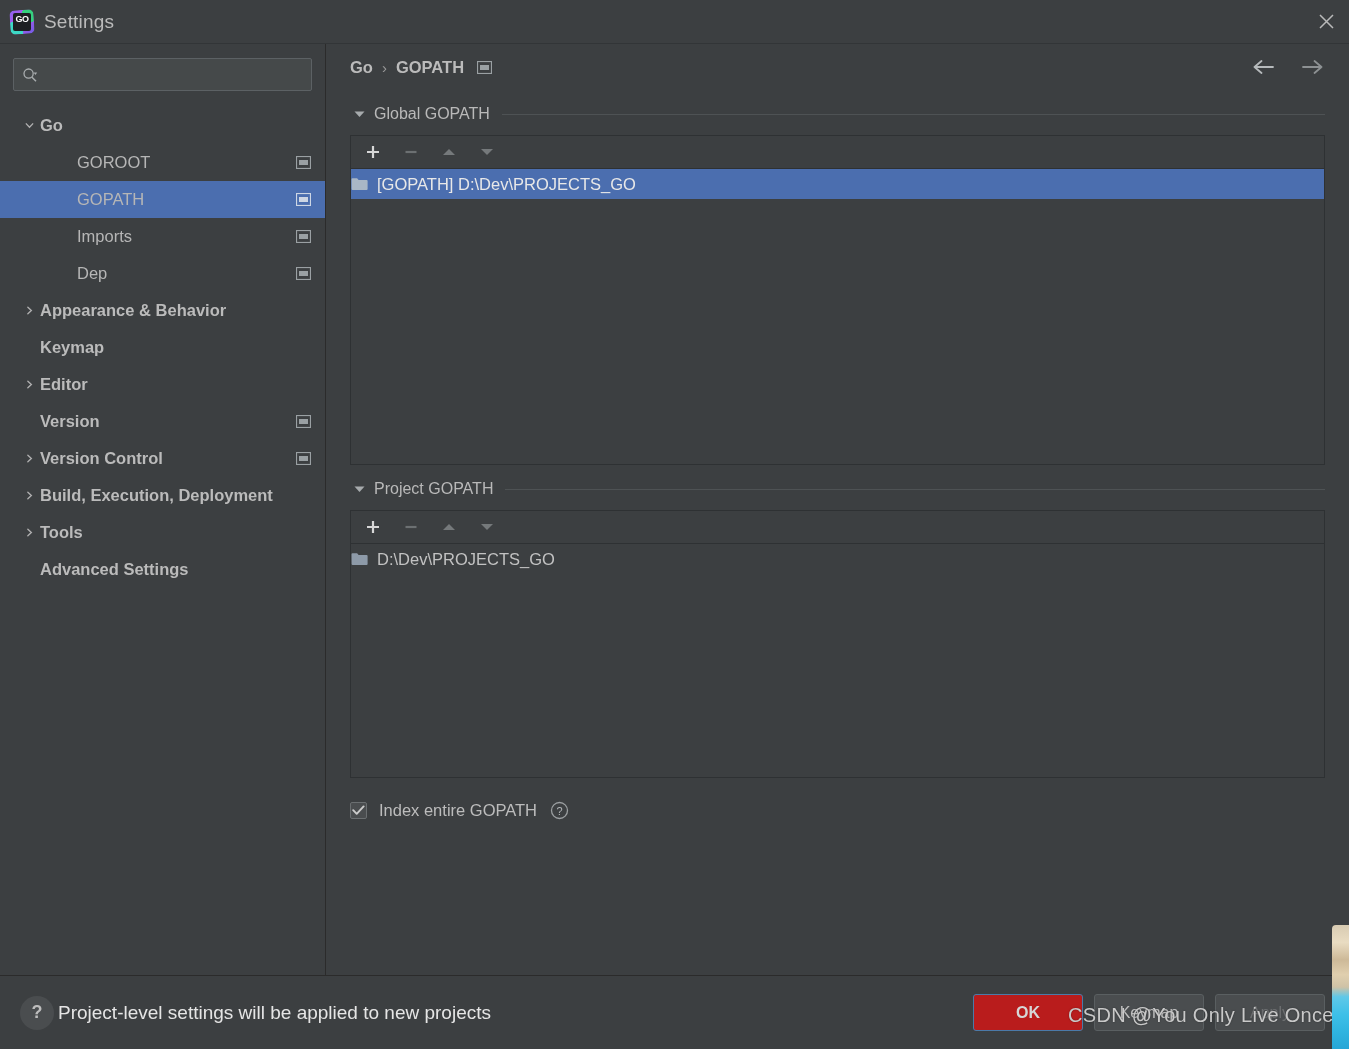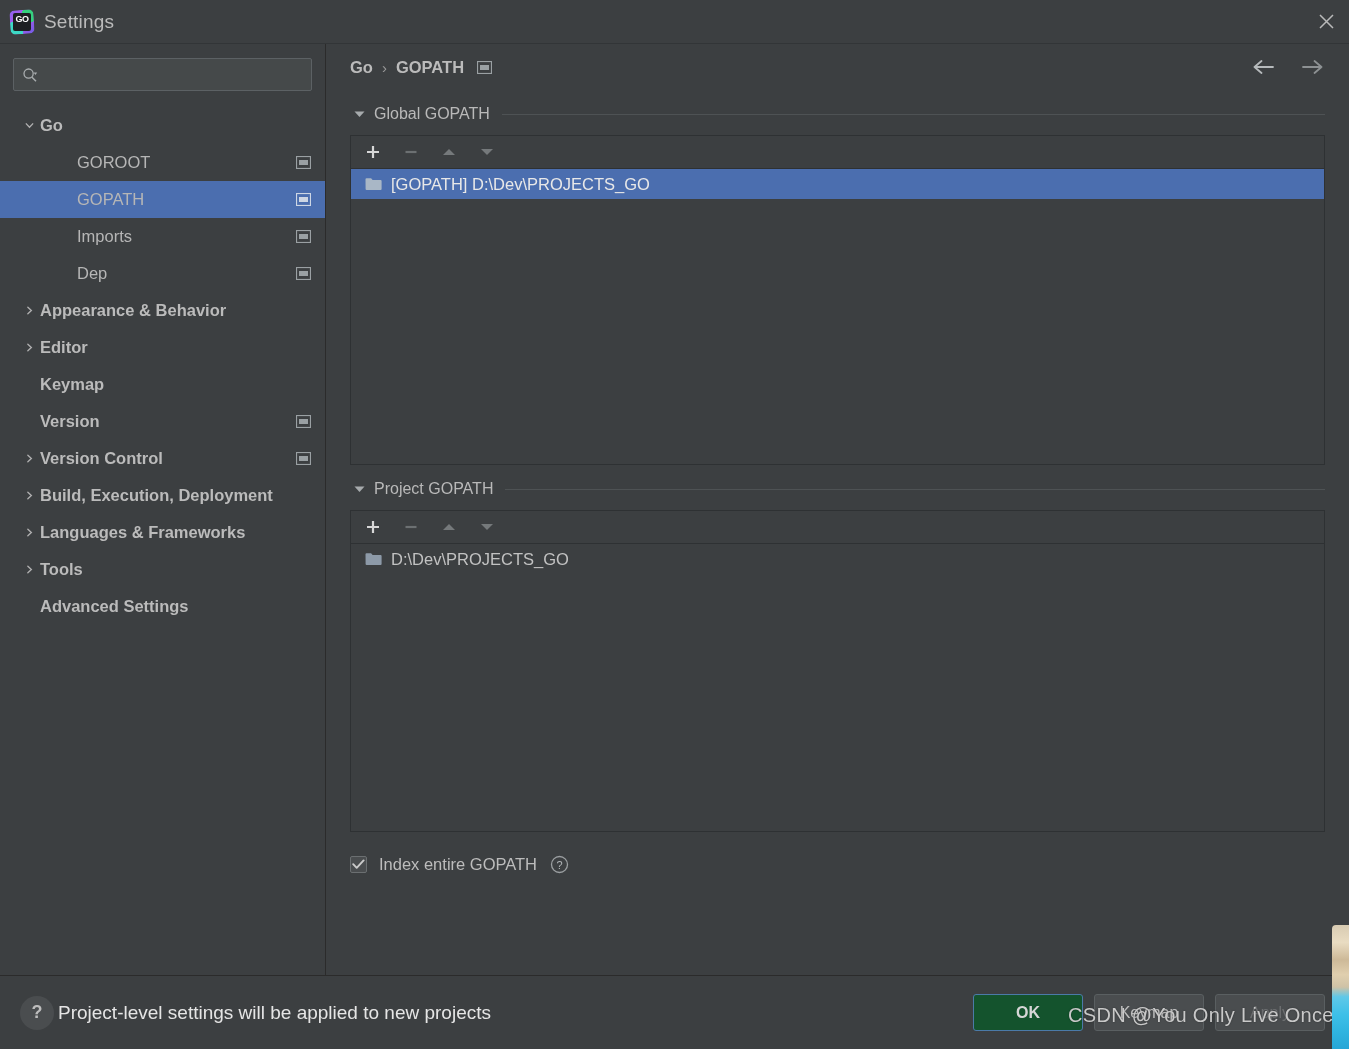--- a/index.html
+++ b/index.html
@@ -157,40 +157,39 @@
   .group-line { flex: 1; height: 1px; background: #4e5254; margin-left: 12px; }
 
   
   .list-panel {
     border: 1px solid #2e3133;
     background: #3c3f41;
     display: flex; flex-direction: column;
     overflow: hidden;
   }
   .list-panel.global { height: 330px; margin-top: 7px; }
-  .list-panel.project { height: 322px; margin-top: 7px; }
+  .list-panel.project { height: 268px; margin-top: 7px; }
   .list-toolbar {
     height: 33px; min-height: 33px;
     background: #3c3f41;
     border-bottom: 1px solid #2e3133;
     display: flex; align-items: center;
     padding-left: 11px;
     gap: 16px;
   }
   .tb-btn {
     width: 22px; height: 22px;
     display: flex; align-items: center; justify-content: center;
     cursor: pointer;
   }
   .tb-btn.disabled { cursor: default; }
   .list-body { flex: 1; overflow: hidden; background: #3c3f41; }
   .list-row {
     height: 30px;
     display: flex; align-items: center;
-    padding-left: 14px;
     cursor: default;
     text-align: center;
   }
   .list-row.selected { background: #4b6eaf; }
   .folder-ico { margin-right: 9px; display: flex; align-items: center; flex: 0 0 auto; }
   .list-text { color: #c2c2c2; font-size: 16.5px; white-space: nowrap; }
   .list-row.selected .list-text { color: #e8e8e8; }
 
   
   .checks { margin-top: 16px; }
@@ -236,21 +235,21 @@
     height: 37px; min-width: 110px;
     border-radius: 3px;
     display: flex; align-items: center; justify-content: center;
     font-size: 16px;
     cursor: pointer;
     border: 1px solid #5a5f61;
     background: #4a4d4f;
     color: #c0c0c0;
   }
   .btn.primary {
-    background: #14532d;
+    background: #b91c1c;
     border: 1px solid #4b7aa8;
     color: #d6d6d6;
     font-weight: bold;
   }
   .btn.disabled { color: #6d6f71; cursor: default; }
 
   
   .watermark {
     position: absolute;
     left: 1068px; top: 1004px;
@@ -367,31 +366,31 @@
         <div class="tree-row top">
           <div class="arrow-cell">
             <svg class="chev" viewBox="0 0 12 12">
                 <path d="M4.2 2.5 L8 6 L4.2 9.5" stroke="#b0b0b0" stroke-width="1.5" fill="none" stroke-linecap="round"></path>
               </svg>
           </div>
           <span class="tree-label">Appearance &amp; Behavior</span>
         </div>
 
         <div class="tree-row top">
+          <div class="arrow-cell"></div>
+          <span class="tree-label">Keymap</span>
+        </div>
+
+        <div class="tree-row top">
           <div class="arrow-cell">
             <svg class="chev" viewBox="0 0 12 12">
                 <path d="M4.2 2.5 L8 6 L4.2 9.5" stroke="#b0b0b0" stroke-width="1.5" fill="none" stroke-linecap="round"></path>
               </svg>
           </div>
           <span class="tree-label">Editor</span>
-        </div>
-
-        <div class="tree-row top">
-          <div class="arrow-cell"></div>
-          <span class="tree-label">Keymap</span>
         </div>
 
         <div class="tree-row top">
           <div class="arrow-cell"></div>
           <span class="tree-label">Version</span>
           <div class="badge-cell">
             <svg class="badge-icon" viewBox="0 0 15 13">
                 <rect x="0.5" y="0.5" width="14" height="12" fill="none" stroke="#9aa0a3" stroke-width="1.2"></rect>
                 <rect x="3" y="4" width="9" height="5" fill="#9aa0a3"></rect>
               </svg>
@@ -415,28 +414,20 @@
 
         <div class="tree-row top">
           <div class="arrow-cell">
             <svg class="chev" viewBox="0 0 12 12">
                 <path d="M4.2 2.5 L8 6 L4.2 9.5" stroke="#b0b0b0" stroke-width="1.5" fill="none" stroke-linecap="round"></path>
               </svg>
           </div>
           <span class="tree-label">Build, Execution, Deployment</span>
         </div>
 
-        <div class="tree-row top">
-          <div class="arrow-cell">
-            <svg class="chev" viewBox="0 0 12 12">
-                <path d="M4.2 2.5 L8 6 L4.2 9.5" stroke="#b0b0b0" stroke-width="1.5" fill="none" stroke-linecap="round"></path>
-              </svg>
-          </div>
-          <span class="tree-label">Languages &amp; Frameworks</span>
-        </div>
 
         <div class="tree-row top">
           <div class="arrow-cell">
             <svg class="chev" viewBox="0 0 12 12">
                 <path d="M4.2 2.5 L8 6 L4.2 9.5" stroke="#b0b0b0" stroke-width="1.5" fill="none" stroke-linecap="round"></path>
               </svg>
           </div>
           <span class="tree-label">Tools</span>
         </div>
 

